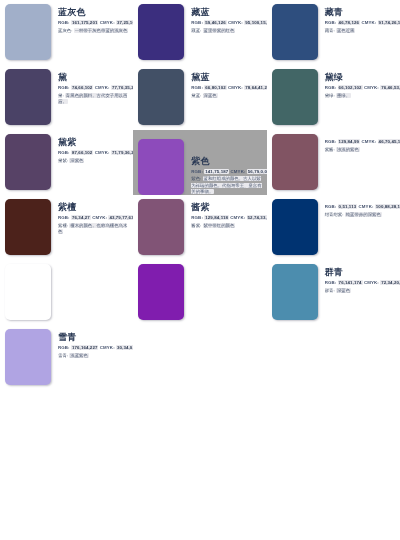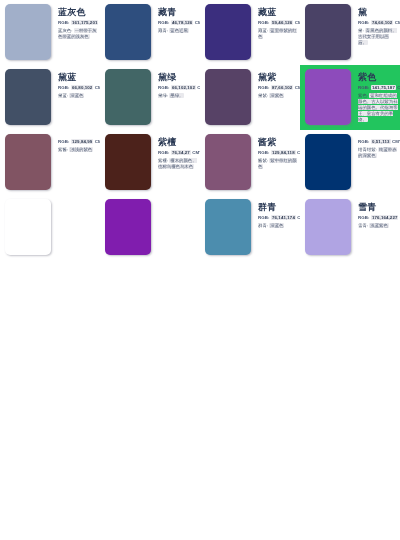--- a/index.html
+++ b/index.html
@@ -7,34 +7,35 @@
   html, body {
     width: 400px;
     height: 540px;
     background: #ffffff;
     font-family: "Liberation Sans", "DejaVu Sans", sans-serif;
     overflow: hidden;
   }
 
   .color-grid {
     display: grid;
-    grid-template-columns: 1fr 1fr 1fr 1fr;
+    grid-template-columns: 1fr 1fr 1fr;
     width: 400px;
   }
 
   .color-cell {
     display: flex;
     align-items: flex-start;
     height: 65px;
     padding: 4px 2px 0 5px;
     overflow: hidden;
   }
 
   .color-cell.highlighted {
-    background: #22c55e;
+    background: #a3a3a3;
+    align-items: flex-end;
   }
 
   .swatch {
     width: 46px;
     height: 56px;
     flex: 0 0 46px;
     border-radius: 5px;
     box-shadow: 1px 1px 2px rgba(120,120,135,0.45);
     background: #ffffff;
   }
@@ -106,36 +107,36 @@
 <div class="color-grid">
     <div class="color-cell">
       <div class="swatch" title="#A1AFC9" style="background: rgb(161, 175, 201);"></div>
       <div class="info">
         <div class="cname">蓝灰色</div>
         <div class="specs"><span class="lbl">RGB:</span> <span class="val">161,175,201</span>  <span class="lbl">CMYK:</span> <span class="val">37,25,10,0</span>  <span class="lbl">HEX:</span> <span class="val hex">#A1AFC9</span>  </div>
         <div class="desc"><span class="dname">蓝灰色:</span> <span class="dtext">一种带于灰色带蓝的浅灰色</span></div>
       </div>
     </div>
     <div class="color-cell">
+      <div class="swatch" title="#3B2E7E" style="background: rgb(59, 46, 126);"></div>
+      <div class="info">
+        <div class="cname">藏蓝</div>
+        <div class="specs"><span class="lbl">RGB:</span> <span class="val">59,46,126</span>  <span class="lbl">CMYK:</span> <span class="val">95,100,15,4</span>  <span class="lbl">HEX:</span> <span class="val hex">#3B2E7E</span>  </div>
+        <div class="desc"><span class="dname">藏蓝:</span> <span class="dtext">蓝里带紫的红色</span></div>
+      </div>
+    </div>
+    <div class="color-cell">
       <div class="swatch" title="#2E4E7E" style="background: rgb(46, 78, 126);"></div>
       <div class="info">
         <div class="cname">藏青</div>
         <div class="specs"><span class="lbl">RGB:</span> <span class="val">46,78,126</span>  <span class="lbl">CMYK:</span> <span class="val">91,74,26,10</span>  <span class="lbl">HEX:</span> <span class="val hex">#2E4E7E</span>  </div>
         <div class="desc"><span class="dname">藏青:</span> <span class="dtext">蓝色近黑</span></div>
       </div>
     </div>
     <div class="color-cell">
-      <div class="swatch" title="#3B2E7E" style="background: rgb(59, 46, 126);"></div>
-      <div class="info">
-        <div class="cname">藏蓝</div>
-        <div class="specs"><span class="lbl">RGB:</span> <span class="val">59,46,126</span>  <span class="lbl">CMYK:</span> <span class="val">95,100,15,4</span>  <span class="lbl">HEX:</span> <span class="val hex">#3B2E7E</span>  </div>
-        <div class="desc"><span class="dname">藏蓝:</span> <span class="dtext">蓝里带紫的红色</span></div>
-      </div>
-    </div>
-    <div class="color-cell">
       <div class="swatch" title="#4A4266" style="background: rgb(74, 66, 102);"></div>
       <div class="info">
         <div class="cname">黛</div>
         <div class="specs"><span class="lbl">RGB:</span> <span class="val">74,66,102</span>  <span class="lbl">CMYK:</span> <span class="val">77,76,35,22</span>  <span class="lbl">HEX:</span> <span class="val hex">#4A4266</span>  </div>
         <div class="desc"><span class="dname">黛:</span> <span class="dtext">青黑色的颜料。古代女子用以画眉。</span></div>
       </div>
     </div>
     <div class="color-cell">
       <div class="swatch" title="#425066" style="background: rgb(66, 80, 102);"></div>
       <div class="info">

